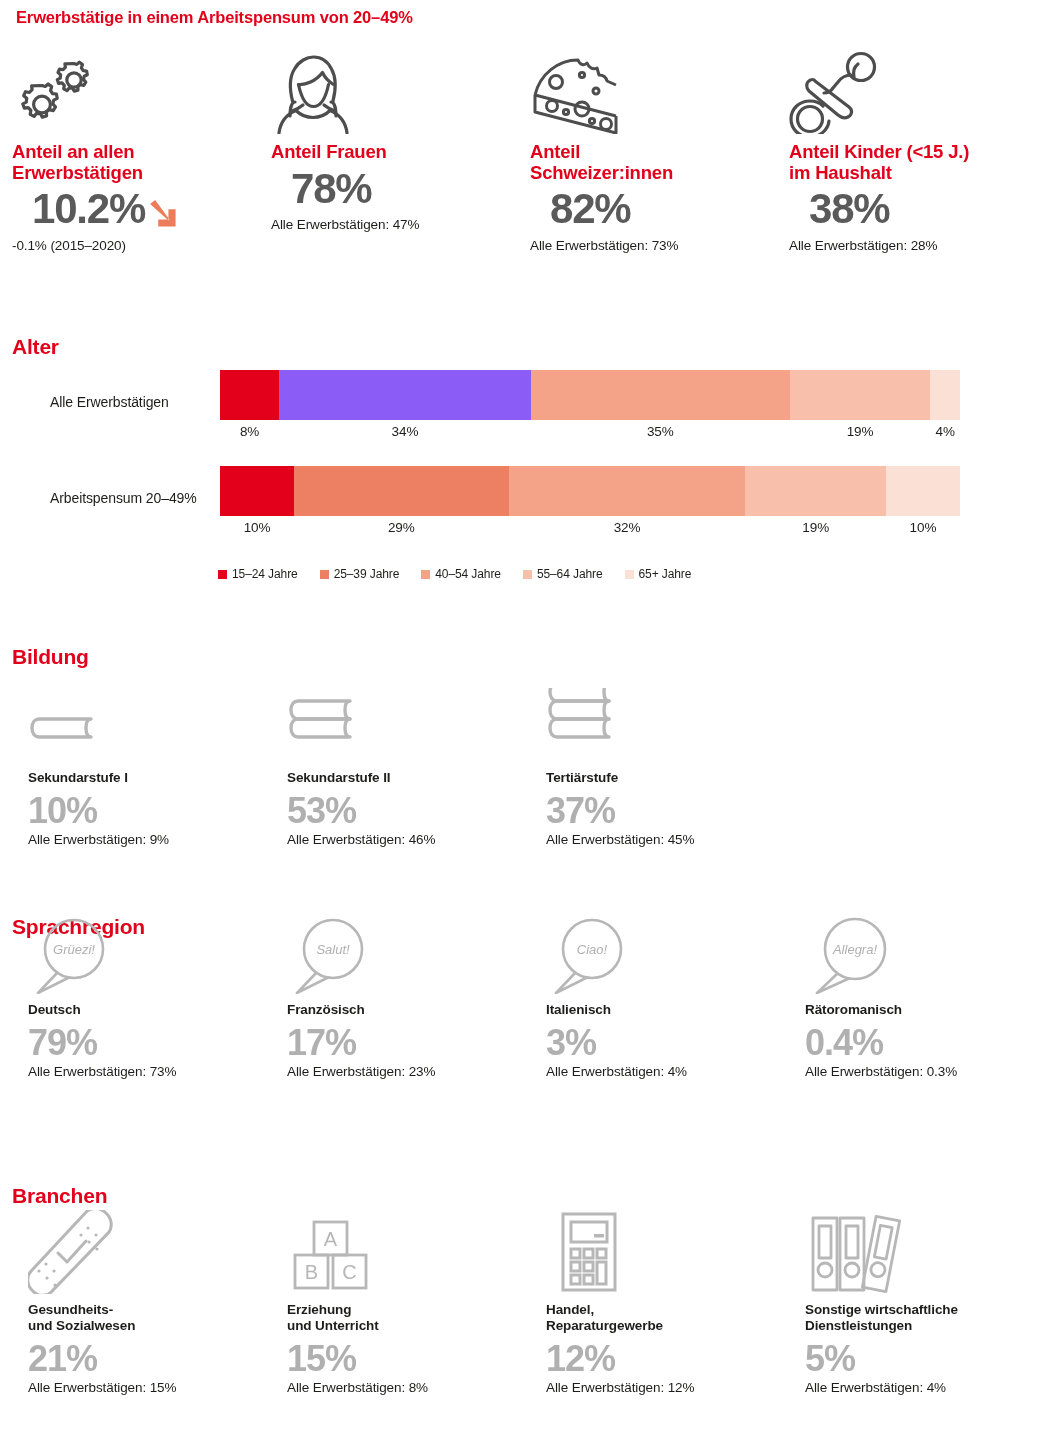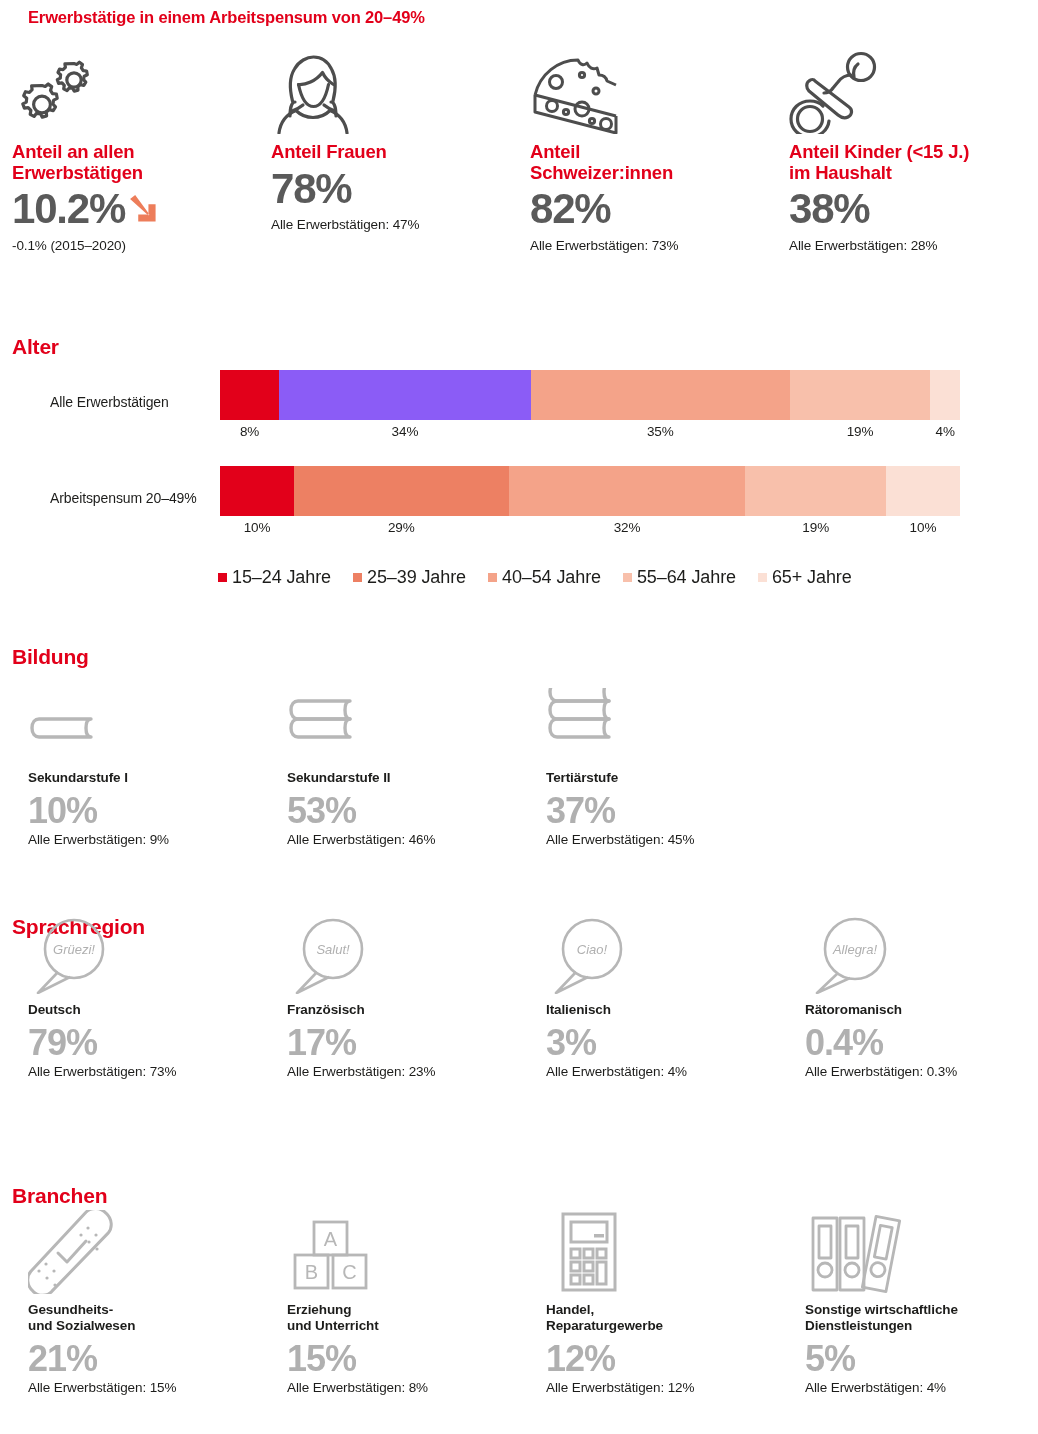--- a/index.html
+++ b/index.html
@@ -9,21 +9,21 @@
     background: #ffffff;
     font-family: "Liberation Sans", sans-serif;
     color: #4a4a4a;
     overflow: hidden;
   }
   .page { position: relative; width: 1038px; height: 1434px; }
 
   
   .top-title {
     position: absolute;
-    left: 28px; top: 8px;
+    left: 16px; top: 8px;
     font-size: 16.5px;
     font-weight: bold;
     color: #e2001a;
     letter-spacing: -0.15px;
     white-space: nowrap;
   }
 
   
   .kpi-row {
     position: absolute;
@@ -35,21 +35,21 @@
   .kpi-icon { height: 88px; display: flex; align-items: flex-end; }
   .kpi-icon svg { display: block; }
   .kpi-title {
     margin-top: 8px;
     font-size: 18.5px;
     font-weight: bold;
     color: #e2001a;
     line-height: 1.12;
     letter-spacing: -0.2px;
   }
-  .kpi-big-wrap { display: flex; align-items: flex-start; margin-top: 4px; }
+  .kpi-big-wrap { display: flex; align-items: flex-end; margin-top: 4px; margin-left: 20px; }
   .kpi-big {
     font-size: 42px;
     font-weight: bold;
     color: #5a5a5a;
     line-height: 1.05;
     letter-spacing: -1.2px;
   }
   .kpi-sub {
     margin-top: 6px;
     font-size: 13.5px;
@@ -105,21 +105,21 @@
   .legend {
     position: absolute;
     left: 218px;
     display: flex;
     align-items: center;
     gap: 22px;
   }
   .legend-item { display: flex; align-items: center; gap: 5px; }
   .legend-swatch { width: 9px; height: 9px; display: block; }
   .legend-label {
-    font-size: 18px;
+    font-size: 12px;
     color: #1d1d1b;
     letter-spacing: -0.1px;
     white-space: nowrap;
   }
 
   
   .stat-row { position: absolute; left: 0; width: 1038px; display: flex; }
   .stat { padding-left: 28px; }
   .stat-icon { height: 82px; display: flex; align-items: flex-end; }
   .stat-icon svg { display: block; }

